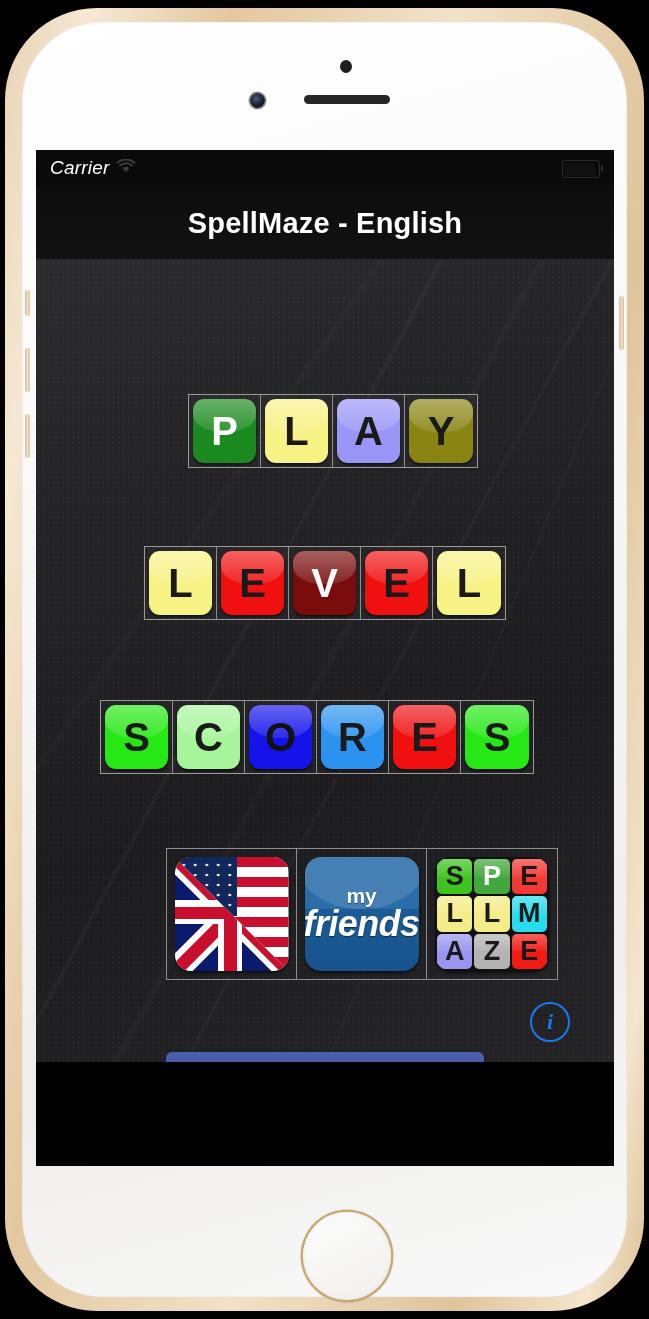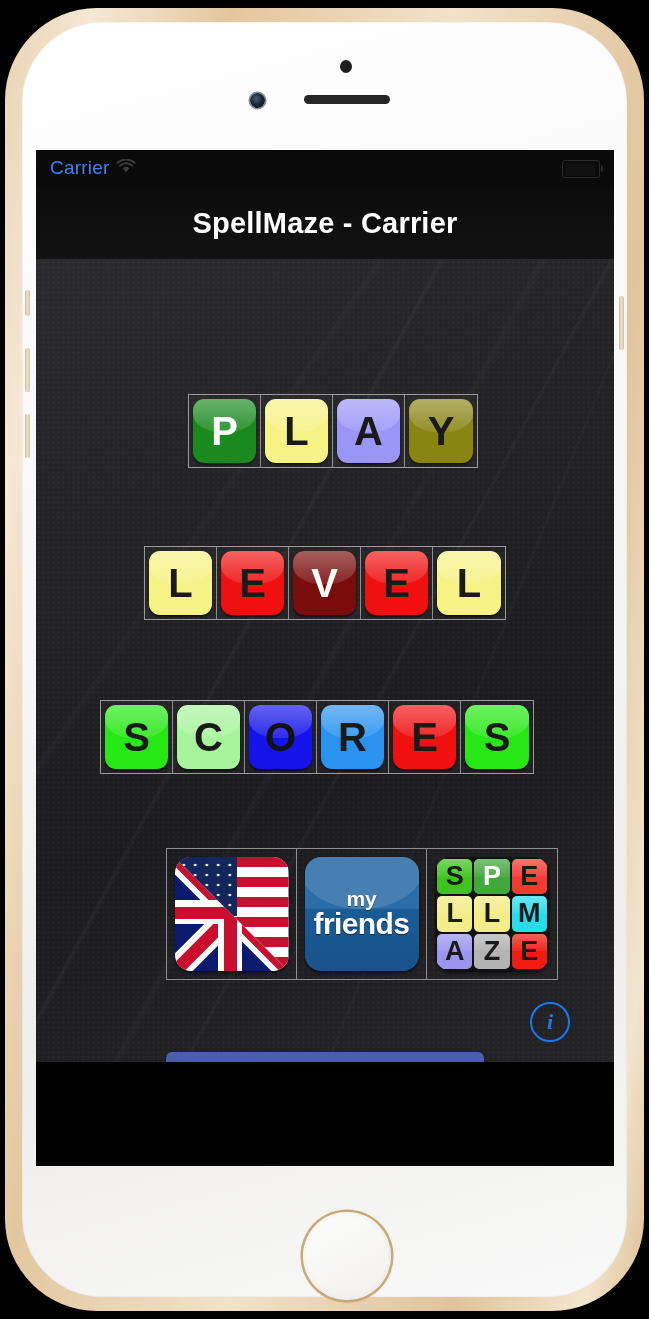--- a/index.html
+++ b/index.html
@@ -27,21 +27,21 @@
   #home{position:absolute;left:281px;top:1190px;width:88px;height:88px;border-radius:50%;
         background:linear-gradient(150deg,#fdfdfd,#f1f0ee);
         box-shadow:0 0 0 2.5px #c9a875, 0 1px 4px rgba(0,0,0,.16), inset 0 0 7px rgba(0,0,0,.05);}
 
   
   #screen{position:absolute;left:36px;top:150px;width:578px;height:1016px;background:#000;overflow:hidden;}
 
   
   #statusbar{position:relative;height:37px;background:#0a0a0a;color:#3a3a3a;}
   #sb-left{position:absolute;left:14px;top:7px;display:flex;align-items:center;gap:7px;}
-  #sb-carrier{font-size:19px;color:#3b82f6;letter-spacing:.2px;}
+  #sb-carrier{font-size:19px;color:#ffffff;letter-spacing:.2px;font-style:italic;}
   #sb-time{position:absolute;left:0;right:0;top:7px;text-align:center;font-size:19px;color:#3c3c3c;}
   #sb-right{position:absolute;right:14px;top:10px;display:flex;align-items:center;}
   .batt{width:36px;height:16px;border:1.6px solid #2a2a2a;border-radius:3px;position:relative;}
   .batt i{position:absolute;left:1.5px;top:1.5px;bottom:1.5px;width:85%;background:#111;border-radius:1px;display:block;}
   .batt:after{content:"";position:absolute;right:-4px;top:4px;width:2.5px;height:7px;background:#2a2a2a;border-radius:0 2px 2px 0;}
 
   
   #navbar{height:72px;background:linear-gradient(#0c0c0c,#121212);display:flex;align-items:center;justify-content:center;
           border-bottom:1px solid #2a2a2a;}
   #navtitle{color:#fff;font-size:29px;font-weight:bold;letter-spacing:.2px;}
@@ -102,22 +102,22 @@
   .uk .cr-v{position:absolute;left:43.5%;top:0;bottom:0;width:11%;background:#c8102e;}
   .uk .cr-h{position:absolute;top:43.5%;left:0;right:0;height:11%;background:#c8102e;}
 
   
   #friends{background:linear-gradient(#2b6da8 0%,#2b6da8 45%,#1b5b96 46%,#17538c 100%);
            display:flex;flex-direction:column;align-items:center;justify-content:center;}
   #friends:before{content:"";position:absolute;left:-6%;top:-32%;width:112%;height:78%;border-radius:50%;
            background:rgba(255,255,255,.13);}
   .fr-t{position:relative;z-index:2;color:#fff;font-weight:bold;font-size:21px;letter-spacing:-.3px;
         text-shadow:0 1px 1px rgba(0,0,0,.5);line-height:1.02;}
-  .fr-b{position:relative;z-index:2;color:#fff;font-weight:bold;font-size:30px;letter-spacing:-.6px;
-        text-shadow:0 1px 1px rgba(0,0,0,.5);line-height:1.02;}
+  .fr-b{position:relative;z-index:2;color:#fff;font-weight:bold;font-size:36px;letter-spacing:-.6px;
+        text-shadow:0 1px 1px rgba(0,0,0,.5);line-height:1.02;font-style:italic;}
 
   
   #logo{background:#111;display:grid;grid-template-columns:repeat(3,1fr);grid-template-rows:repeat(3,1fr);
         gap:2px;padding:2px;box-sizing:border-box;}
   .ltile{border-radius:5px;display:flex;align-items:center;justify-content:center;
          font-size:27px;font-weight:bold;position:relative;overflow:hidden;}
   .ltile:before{content:"";position:absolute;left:0;right:0;top:0;height:50%;
          background:linear-gradient(rgba(255,255,255,.3),rgba(255,255,255,.05));}
   .ltile span{position:relative;z-index:2;}
 
@@ -167,21 +167,21 @@
       </span>
     </div>
     <div id="sb-right">
       <span class="batt">
           <i></i>
         </span>
     </div>
   </div>
 
   <div id="navbar">
-    <div id="navtitle">SpellMaze - Carrier</div>
+    <div id="navtitle">SpellMaze - English</div>
   </div>
 
   <div id="board">
 
     <div class="word-row" id="row-play">
         <div class="cell">
           <div class="tile" style="background: rgb(26, 138, 30); color: rgb(255, 255, 255);">
             <span>P</span>
           </div>
         </div>

